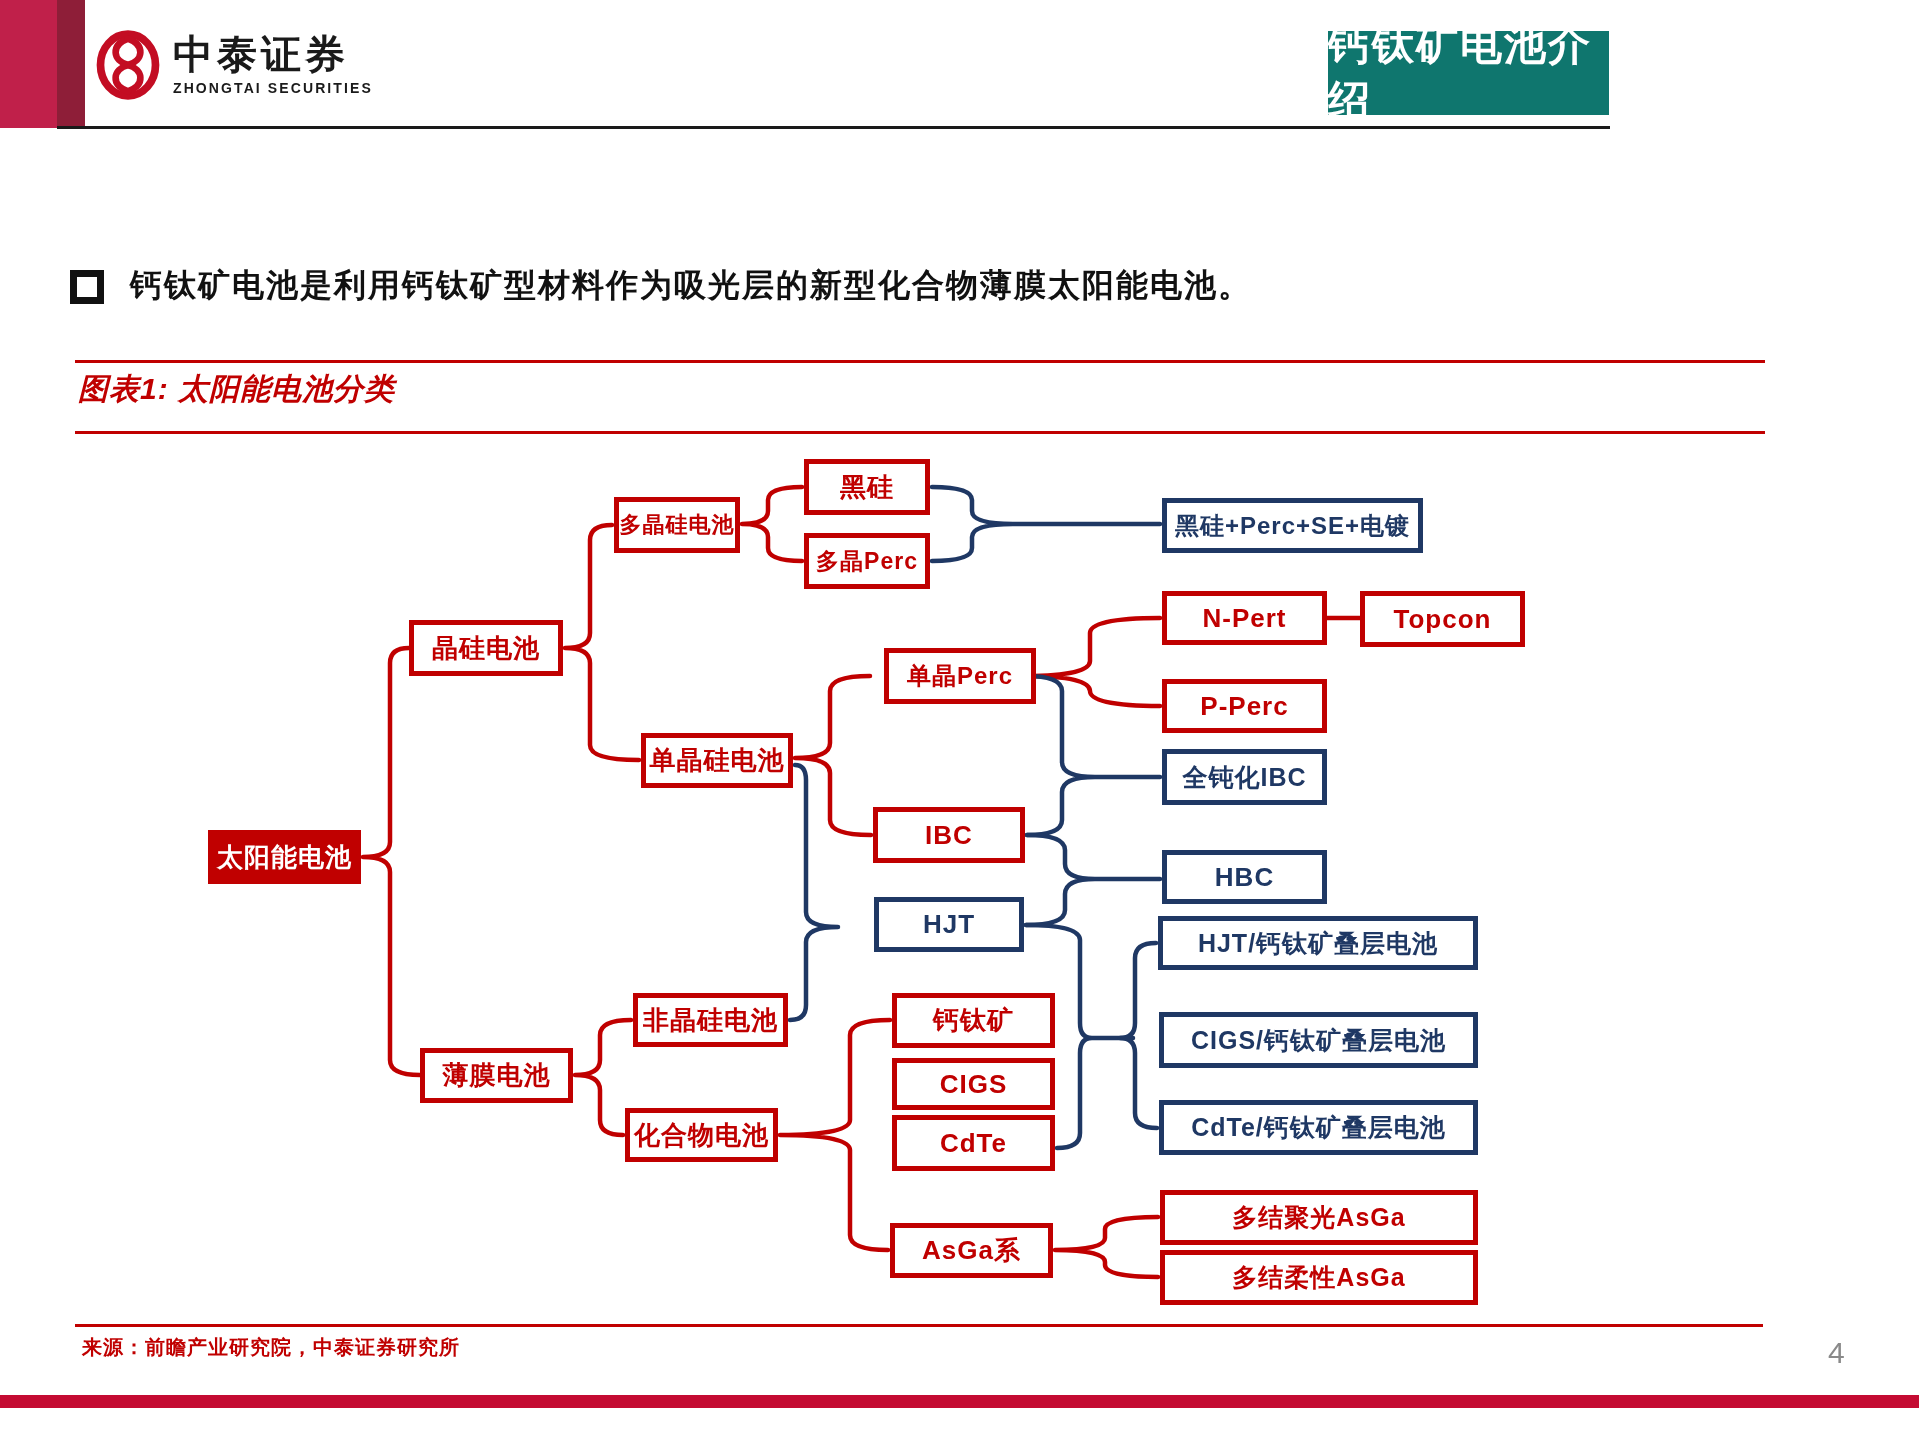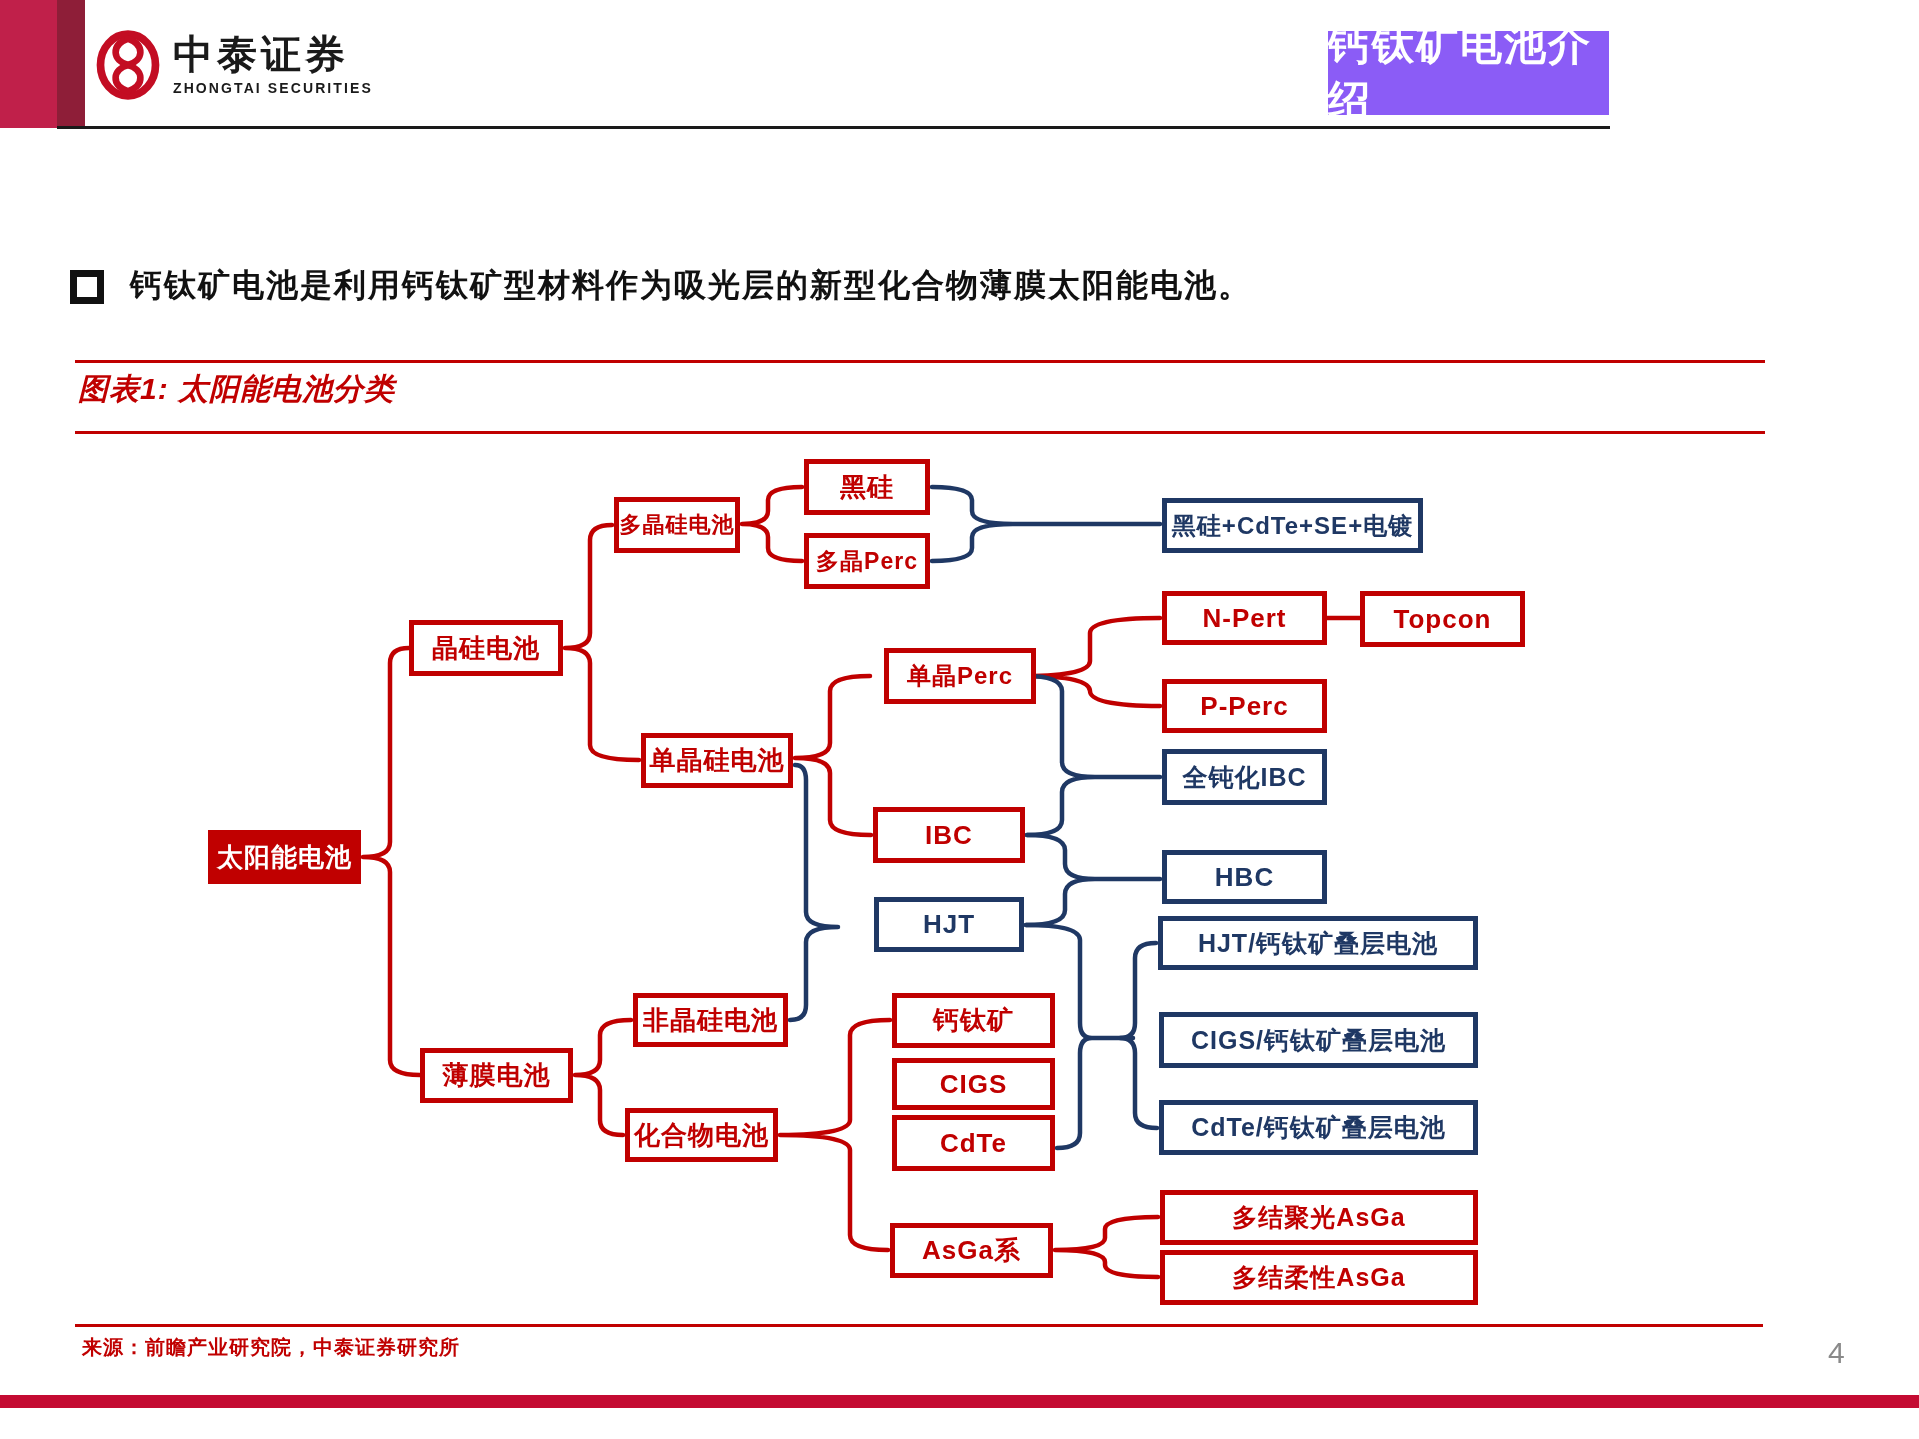--- a/index.html
+++ b/index.html
@@ -55,21 +55,21 @@
       <path d="M30 8 C 14 14, 16 28, 30 32 C 44 36, 46 50, 30 56" fill="none" stroke="#c30d23" stroke-width="6" stroke-linecap="round"></path>
       <path d="M30 8 C 46 14, 44 28, 30 32 C 16 36, 14 50, 30 56" fill="none" stroke="#c30d23" stroke-width="6" stroke-linecap="round"></path>
     </svg>
     <div class="logo-text">
       <div class="logo-cn">中泰证券</div>
       <div class="logo-en">ZHONGTAI SECURITIES</div>
     </div>
   </div>
 
   <div class="header-line"></div>
-  <div class="banner" style="background:#8b5cf6">钙钛矿电池介绍</div>
+  <div class="banner" style="background:#0f766e">钙钛矿电池介绍</div>
 
   <div class="bullet-row">
     <div class="bullet-square"></div>
     <div class="bullet-text">钙钛矿电池是利用钙钛矿型材料作为吸光层的新型化合物薄膜太阳能电池。</div>
   </div>
 
   <div class="cap-line" style="top:360px;background:#c00000"></div>
   <div class="fig-caption" style="color:#c00000">图表1: 太阳能电池分类</div>
   <div class="cap-line" style="top:431px;background:#c00000"></div>
 
@@ -104,21 +104,21 @@
   <div class="node red fs23" style="left:804px;top:533px;width:126px;height:56px;">多晶Perc</div>
   <div class="node red fs24" style="left:872px;top:648px;width:152px;height:56px;margin-left:12px;">单晶Perc</div>
   <div class="node red" style="left:873px;top:807px;width:152px;height:56px;">IBC</div>
   <div class="node blue" style="left:874px;top:897px;width:150px;height:55px;">HJT</div>
   <div class="node red" style="left:633px;top:993px;width:155px;height:54px;">非晶硅电池</div>
   <div class="node red" style="left:625px;top:1108px;width:153px;height:54px;">化合物电池</div>
   <div class="node red" style="left:892px;top:993px;width:163px;height:55px;">钙钛矿</div>
   <div class="node red" style="left:892px;top:1058px;width:163px;height:52px;">CIGS</div>
   <div class="node red" style="left:892px;top:1115px;width:163px;height:56px;">CdTe</div>
   <div class="node red" style="left:890px;top:1223px;width:163px;height:55px;">AsGa系</div>
-  <div class="node blue fs24" style="left:1162px;top:498px;width:261px;height:55px;">黑硅+CdTe+SE+电镀</div>
+  <div class="node blue fs24" style="left:1162px;top:498px;width:261px;height:55px;">黑硅+Perc+SE+电镀</div>
   <div class="node red" style="left:1162px;top:591px;width:165px;height:54px;">N-Pert</div>
   <div class="node red" style="left:1360px;top:591px;width:165px;height:56px;">Topcon</div>
   <div class="node red" style="left:1162px;top:679px;width:165px;height:54px;">P-Perc</div>
   <div class="node blue fs25" style="left:1162px;top:749px;width:165px;height:56px;">全钝化IBC</div>
   <div class="node blue" style="left:1162px;top:850px;width:165px;height:54px;">HBC</div>
   <div class="node blue fs25" style="left:1158px;top:916px;width:320px;height:54px;">HJT/钙钛矿叠层电池</div>
   <div class="node blue fs25" style="left:1159px;top:1012px;width:319px;height:56px;">CIGS/钙钛矿叠层电池</div>
   <div class="node blue fs25" style="left:1159px;top:1100px;width:319px;height:55px;">CdTe/钙钛矿叠层电池</div>
   <div class="node red fs25" style="left:1160px;top:1190px;width:318px;height:55px;">多结聚光AsGa</div>
   <div class="node red fs25" style="left:1160px;top:1250px;width:318px;height:55px;">多结柔性AsGa</div>

